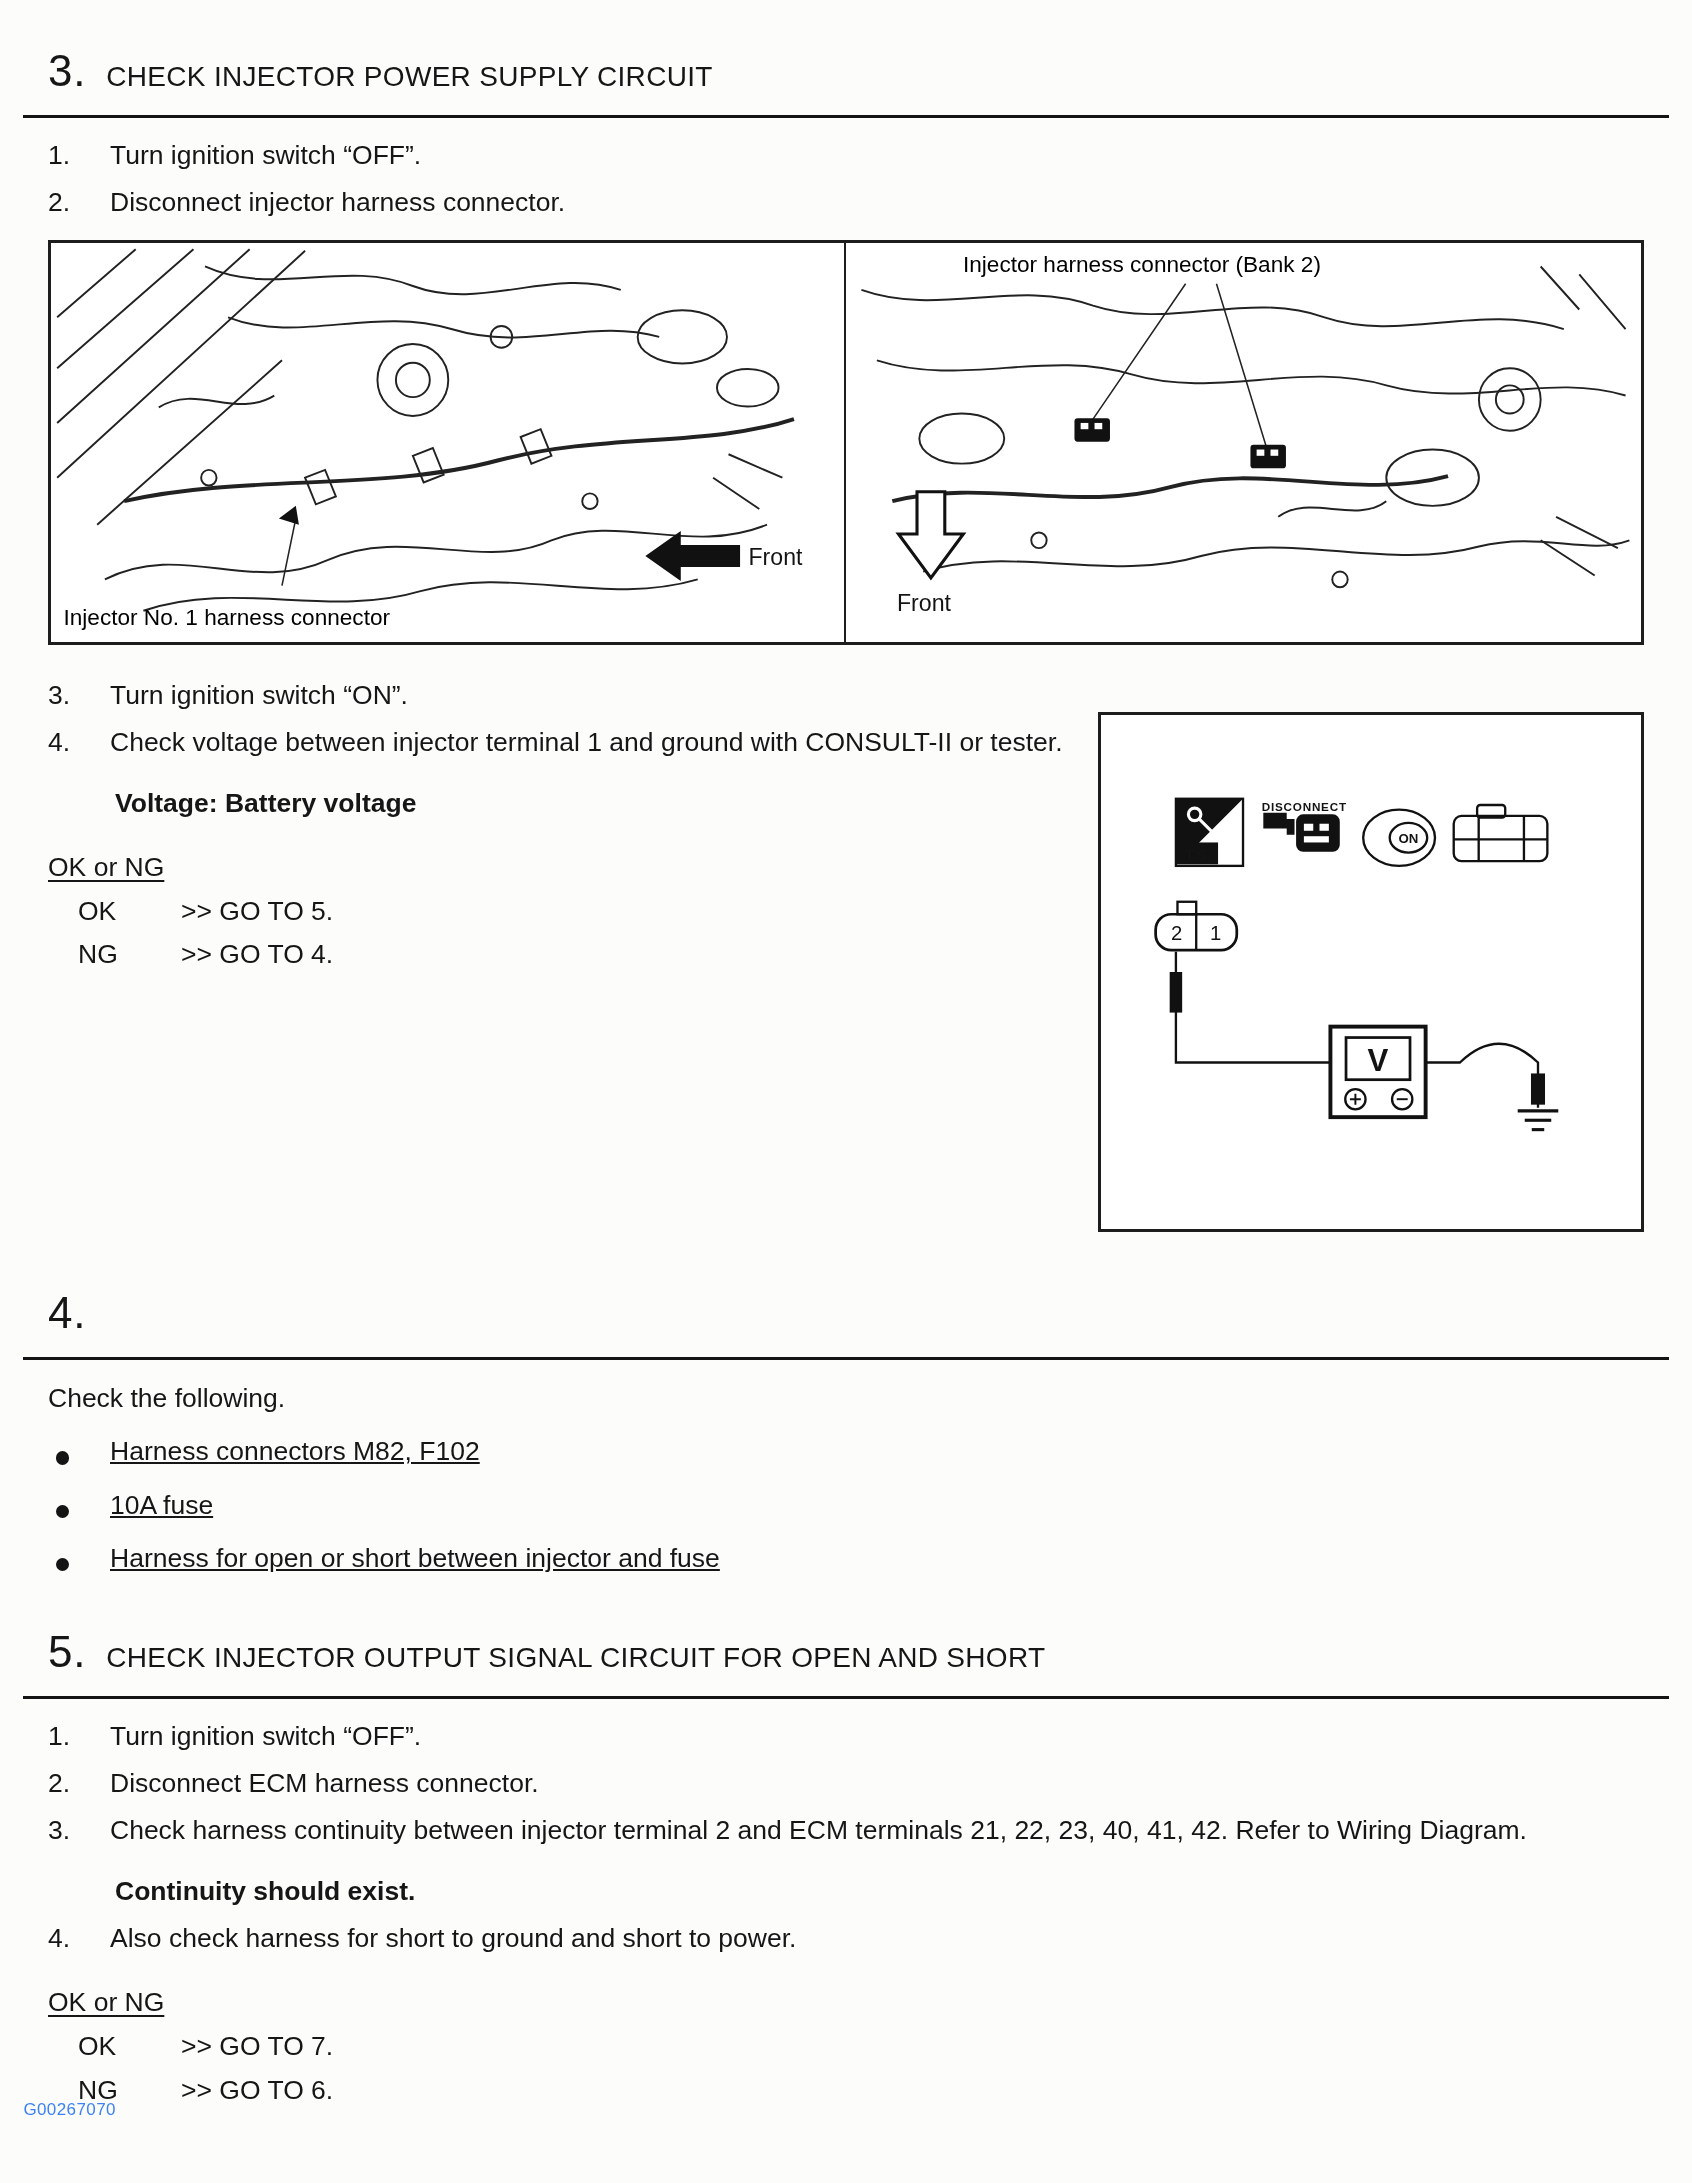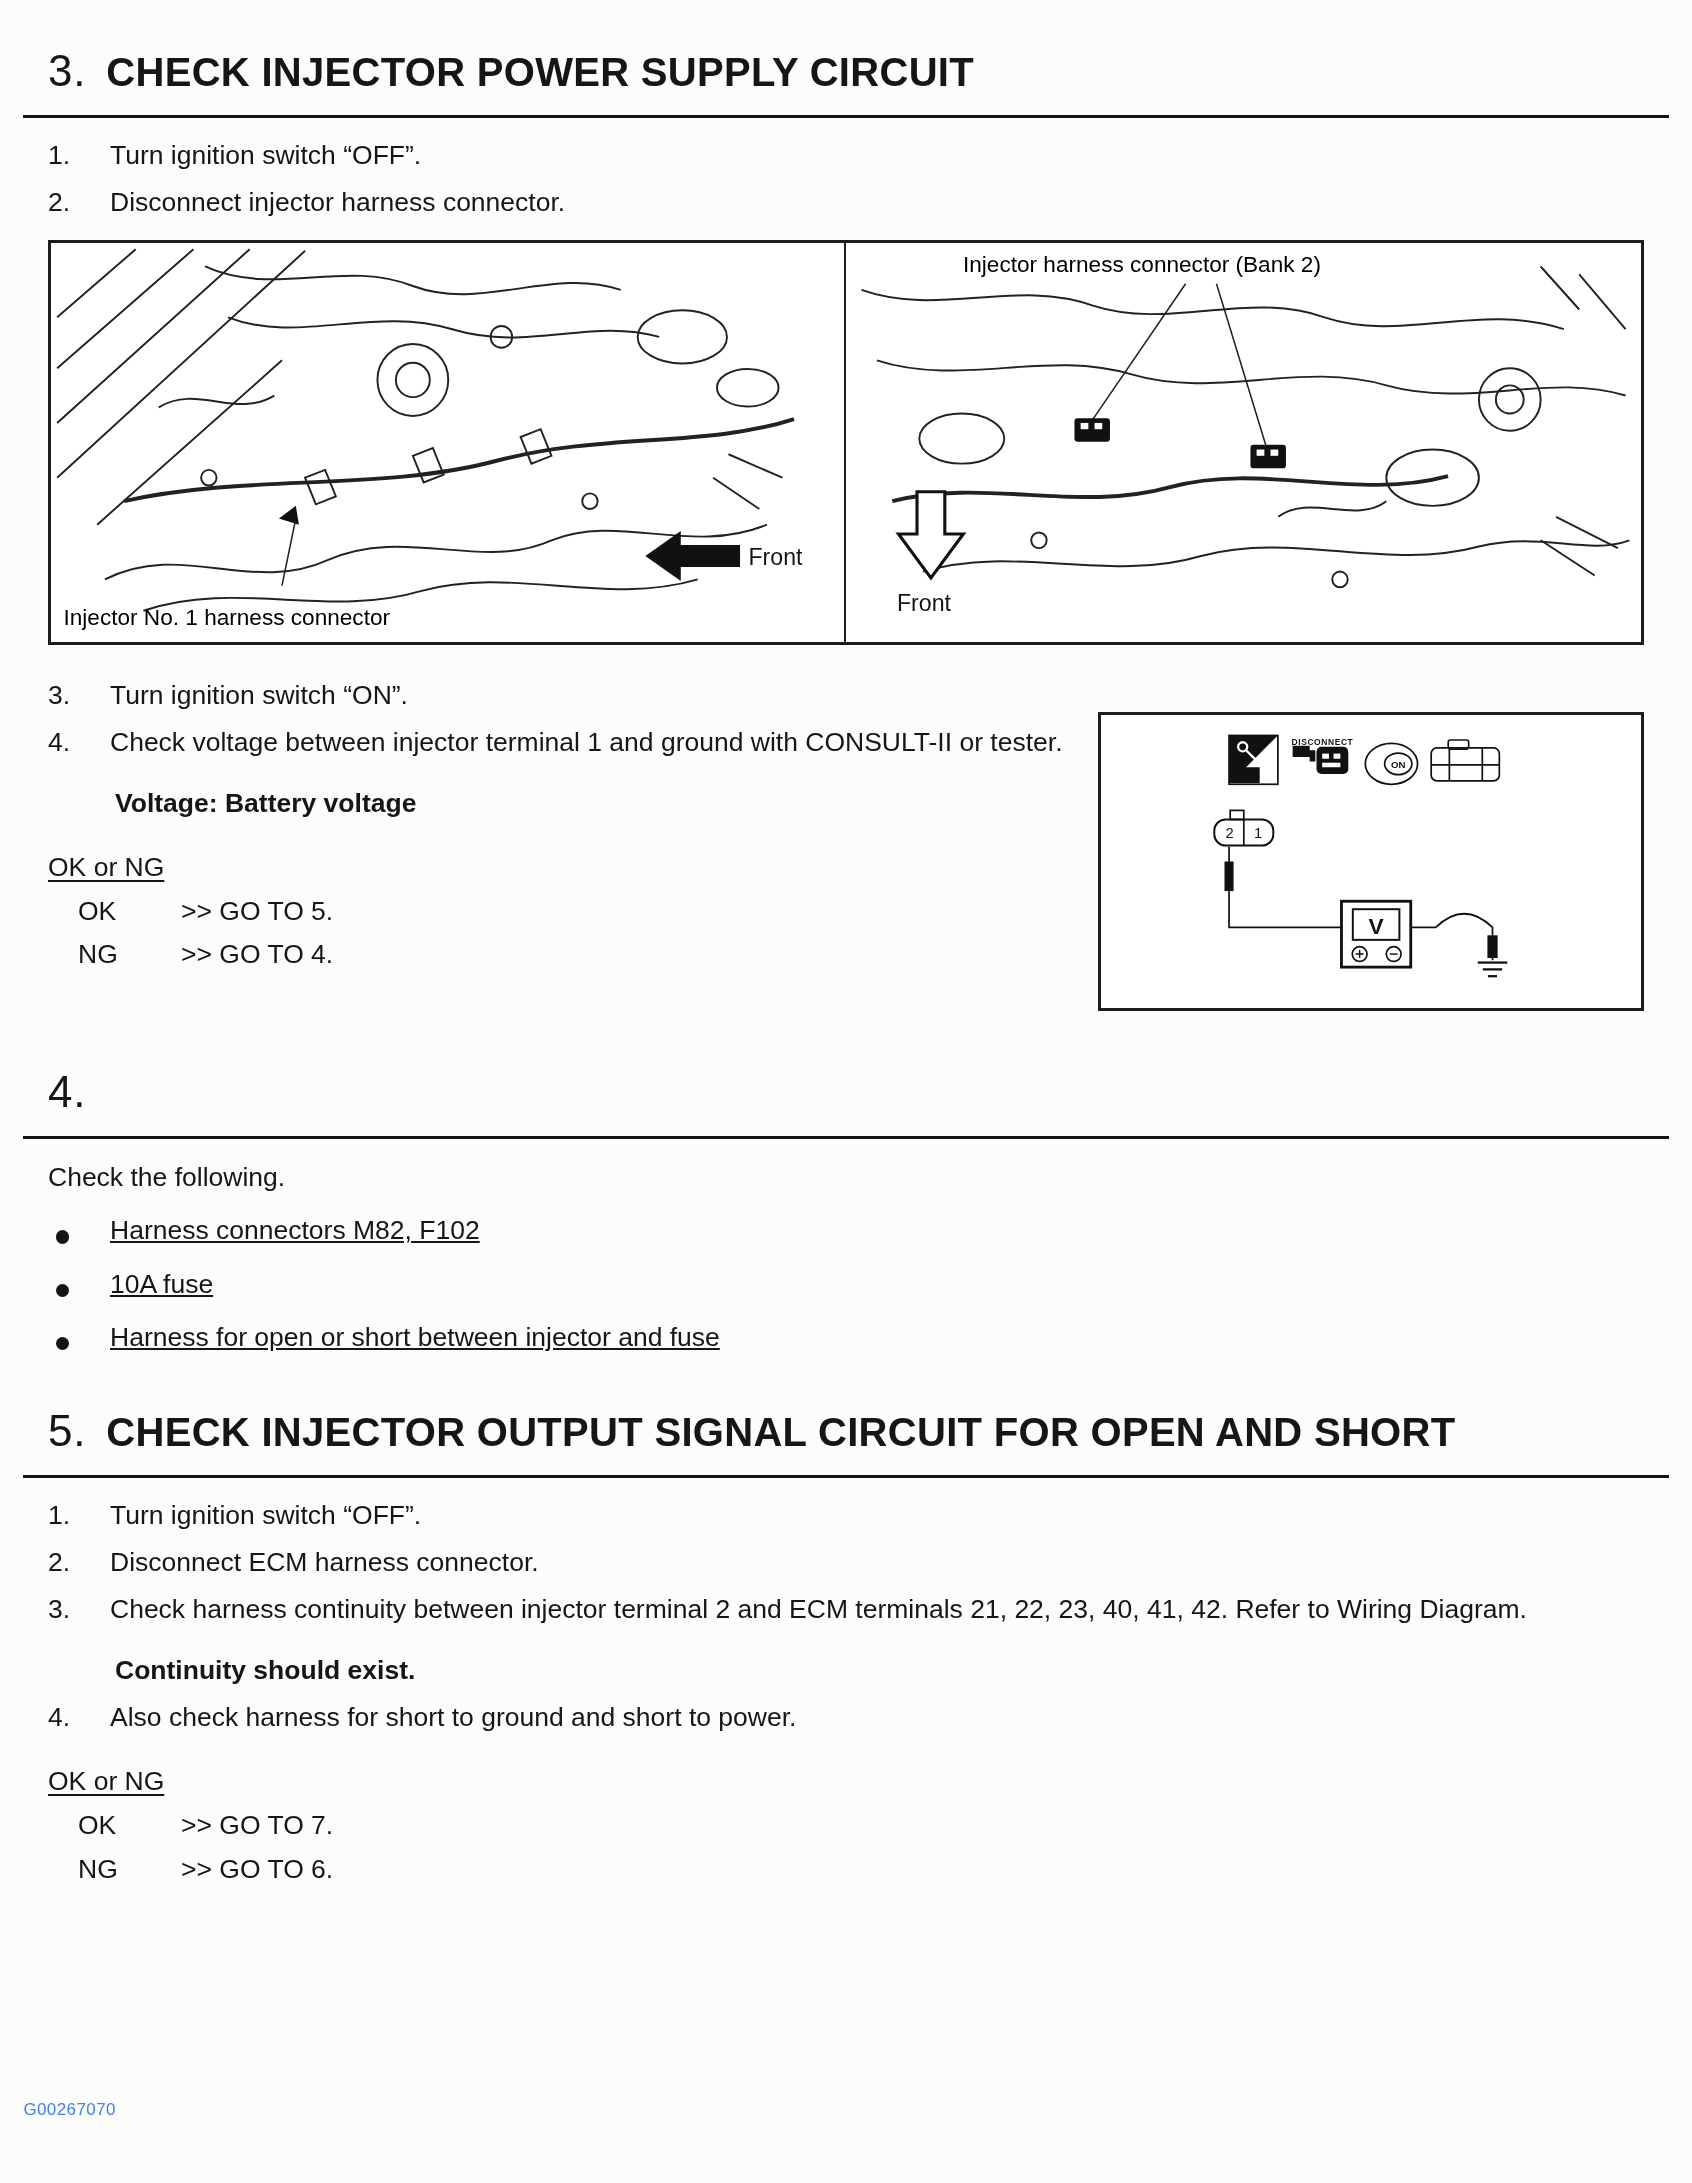--- a/index.html
+++ b/index.html
@@ -11,21 +11,21 @@
     width:1692px; height:2183px;
     margin:0 auto;
     background:#fcfcfa;
     color:#161616;
     padding:34px 48px 0 48px;
     overflow:hidden;
     font-size:26.5px; line-height:1.42;
   }
   .sec-head { display:flex; align-items:baseline; gap:20px; margin-top:6.2px; }
   .sec-num { font-size:44px; font-weight:400; letter-spacing:0.8px; }
-  .sec-title { font-size:40px; font-weight:700; letter-spacing:0.3px; }
+  .sec-title { font-size:28px; font-weight:400; letter-spacing:0.3px; }
   .rule { border:0; border-top:3.1px solid #141414; margin:12.5px -25px 18.7px -25px; }
   .step { display:flex; align-items:flex-start; margin:9.4px 0; }
   .step-num { flex:0 0 62px; }
   .step-text { flex:1; padding-right:7.8px; }
   .just { text-align:justify; }
 
   
   .figure-box {
     margin:18.7px 0 22px 0;
     border:3.1px solid #1d1d1d;
@@ -38,21 +38,21 @@
   .fig-art { position:absolute; inset:0; width:100%; height:100%; }
   .fig-label { position:absolute; font-size:22.6px; color:#000000; white-space:nowrap; }
   .fig-label.bl { left:12.5px; bottom:7.8px; }
   .fig-label.tr { top:6.2px; left:117px; }
 
   
   .split { display:flex; gap:26.5px; margin-top:3.1px; }
   .split-left { flex:1 1 auto; min-width:0; }
   .diag-box {
     flex:0 0 546px;
-    height:299px;
+    height:520px;
     border:3.1px solid #1d1d1d;
     margin-top:45px;
     background:#fff;
   }
   .diag-box svg { width:100%; height:100%; display:block; }
 
   .note-bold { font-weight:700; margin:23.4px 0 4.7px 67px; }
   .okng { margin:26.5px 0 6.2px 0; text-decoration:underline; text-underline-offset:3.9px; }
   .result { display:flex; margin:6.2px 0 6.2px 30px; }
   .result-label { flex:0 0 103px; }

